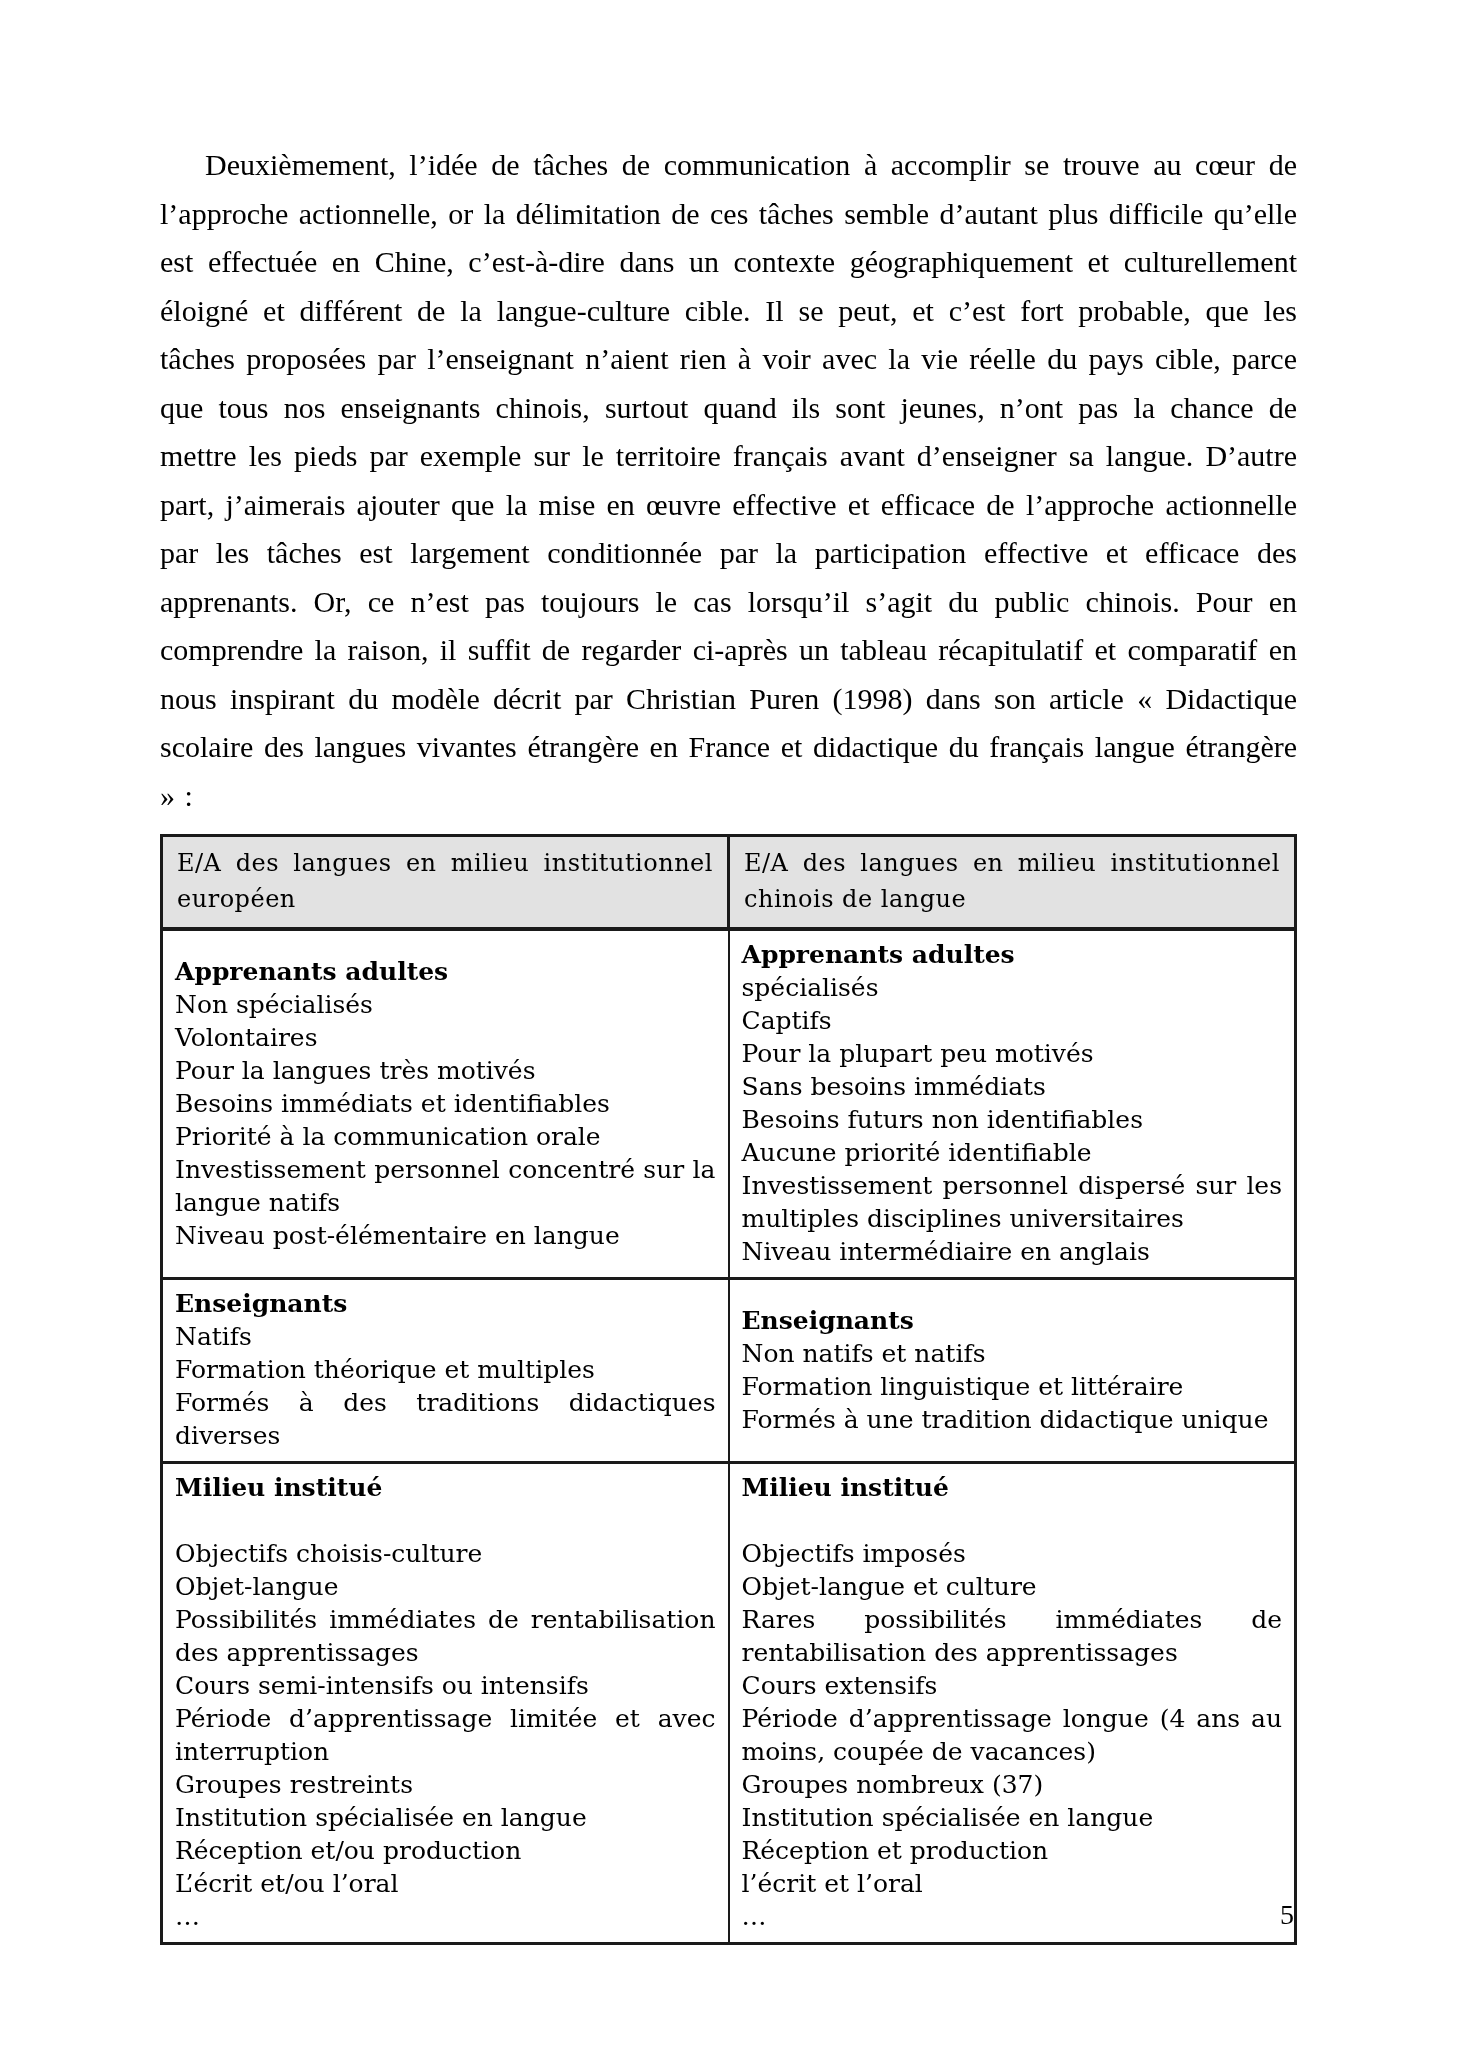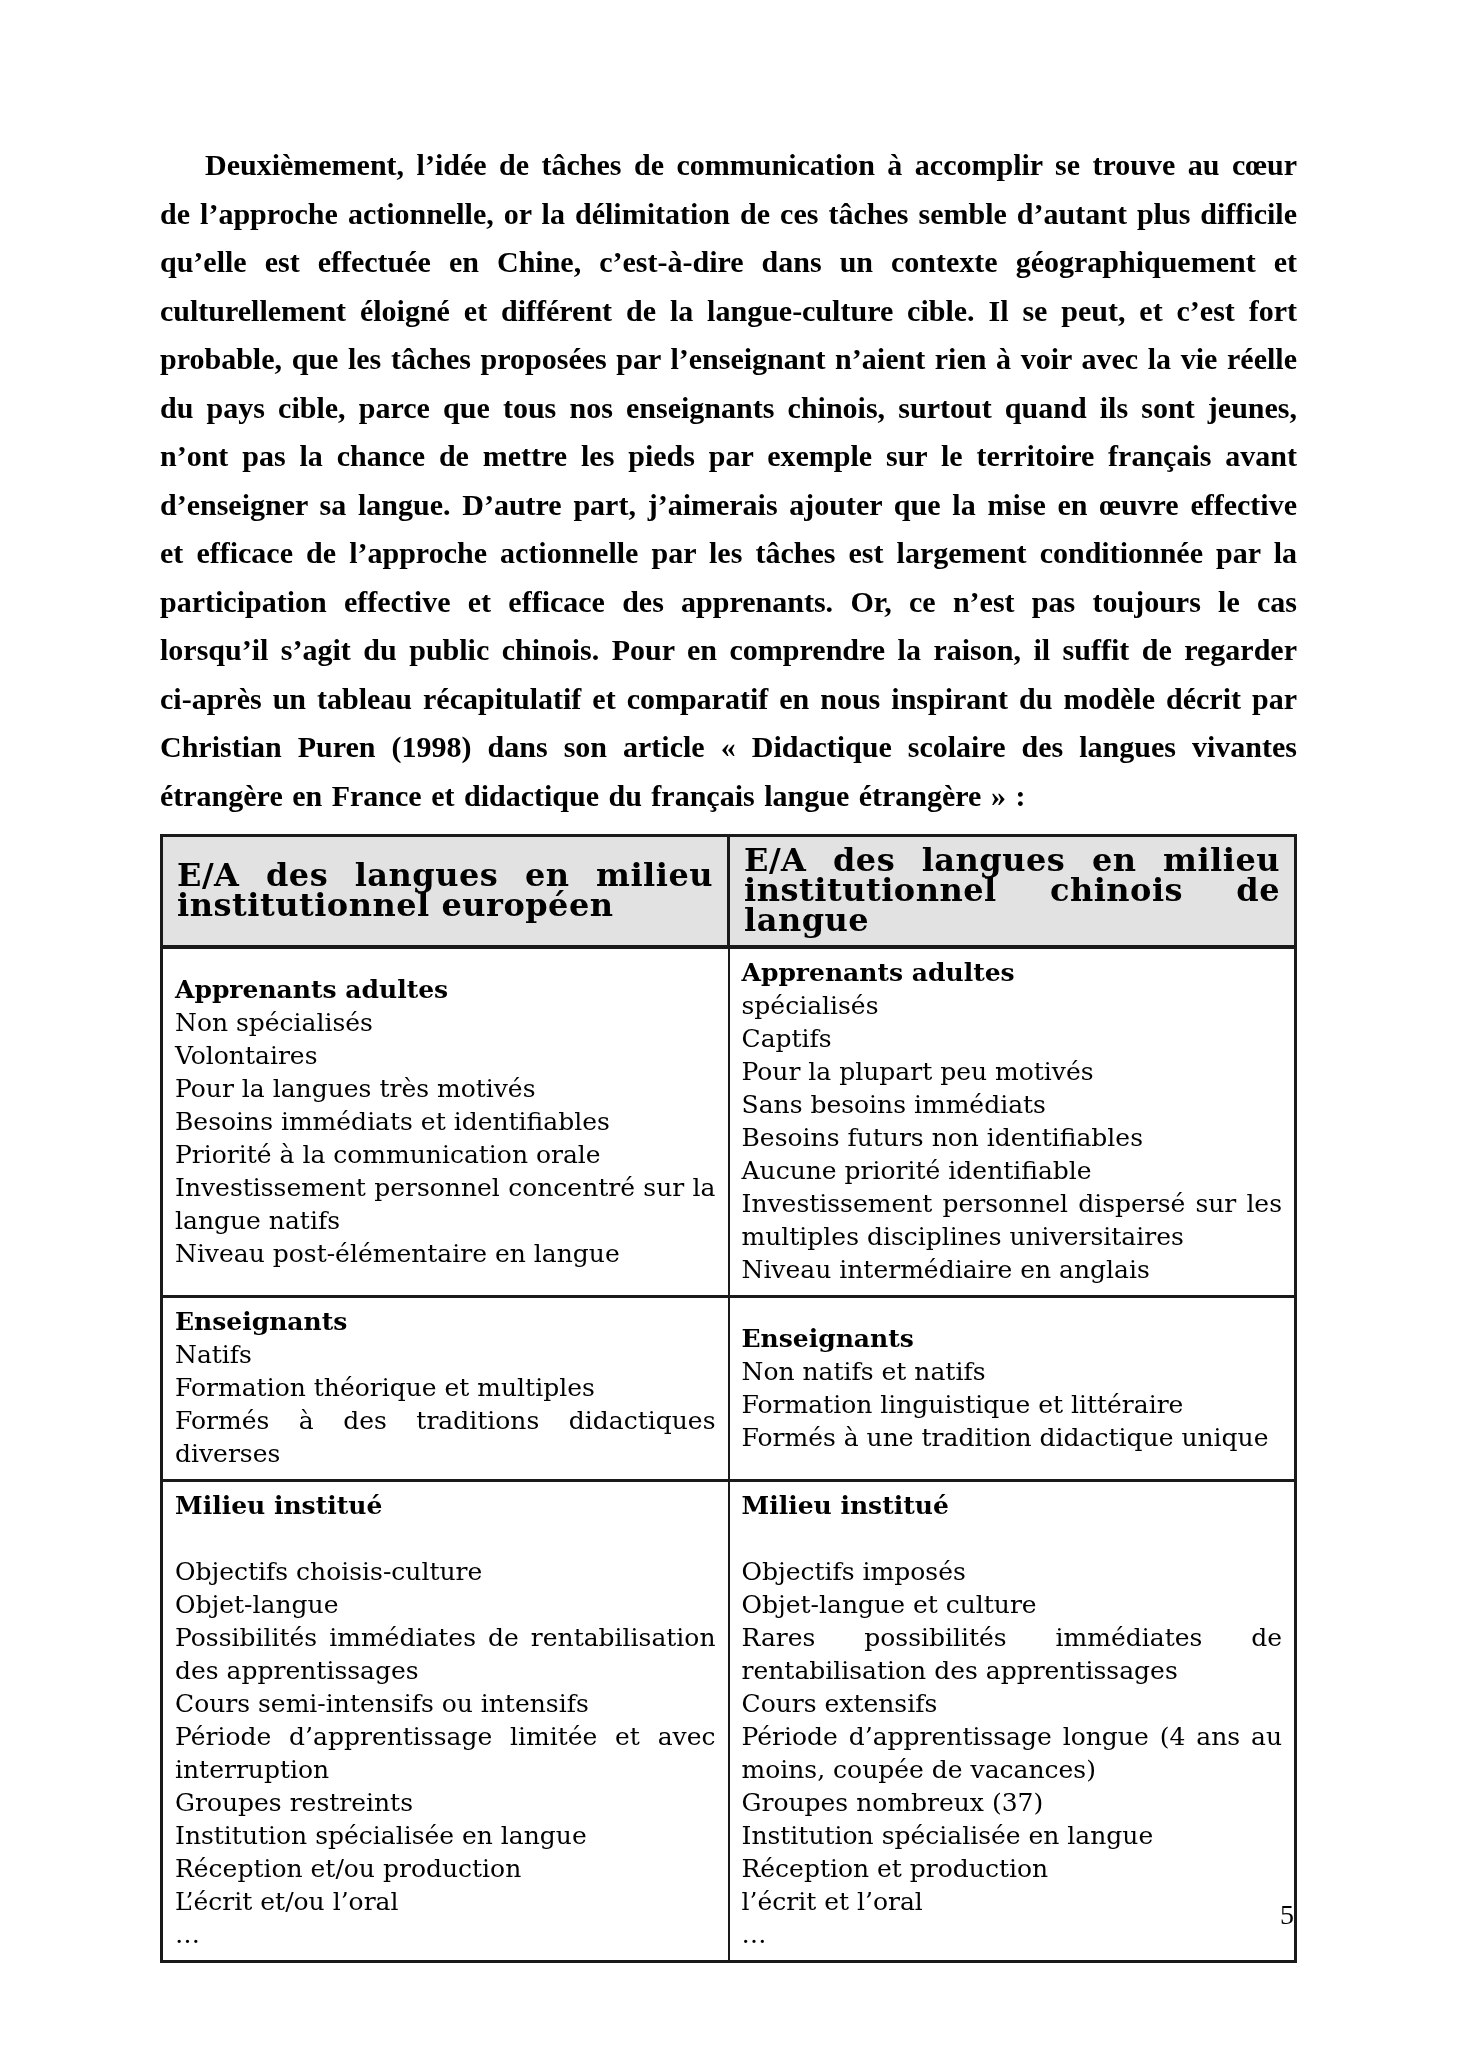--- a/index.html
+++ b/index.html
@@ -18,41 +18,40 @@
     padding: 141px 160px 0 160px;
     box-sizing: border-box;
   }
   .body-paragraph {
     margin: 0;
     font-size: 30px;
     line-height: 48.5px;
     text-align: justify;
     text-indent: 45px;
     word-spacing: 2px;
-    font-weight: bold;
   }
   .comparison-table {
     width: 100%;
     margin-top: 14px;
     border-collapse: collapse;
     table-layout: fixed;
     border: 3px solid #1a1a1a;
     font-family: "DejaVu Serif", serif;
     font-size: 25px;
     line-height: 33px;
   }
   .comparison-table th {
     width: 50%;
     background: #e2e2e2;
     border: 3px solid #1a1a1a;
     border-bottom-width: 4px;
     padding: 8px 14px 10px 14px;
-    font-weight: bold;
-    font-size: 32px;
-    line-height: 30px;
+    font-weight: normal;
+    font-size: 24px;
+    line-height: 36px;
     text-align: justify;
     vertical-align: middle;
     letter-spacing: 0.5px;
   }
   .comparison-table td {
     width: 50%;
     border: 2px solid #1a1a1a;
     border-top-width: 3px;
     padding: 7px 12px 9px 12px;
     vertical-align: middle;

